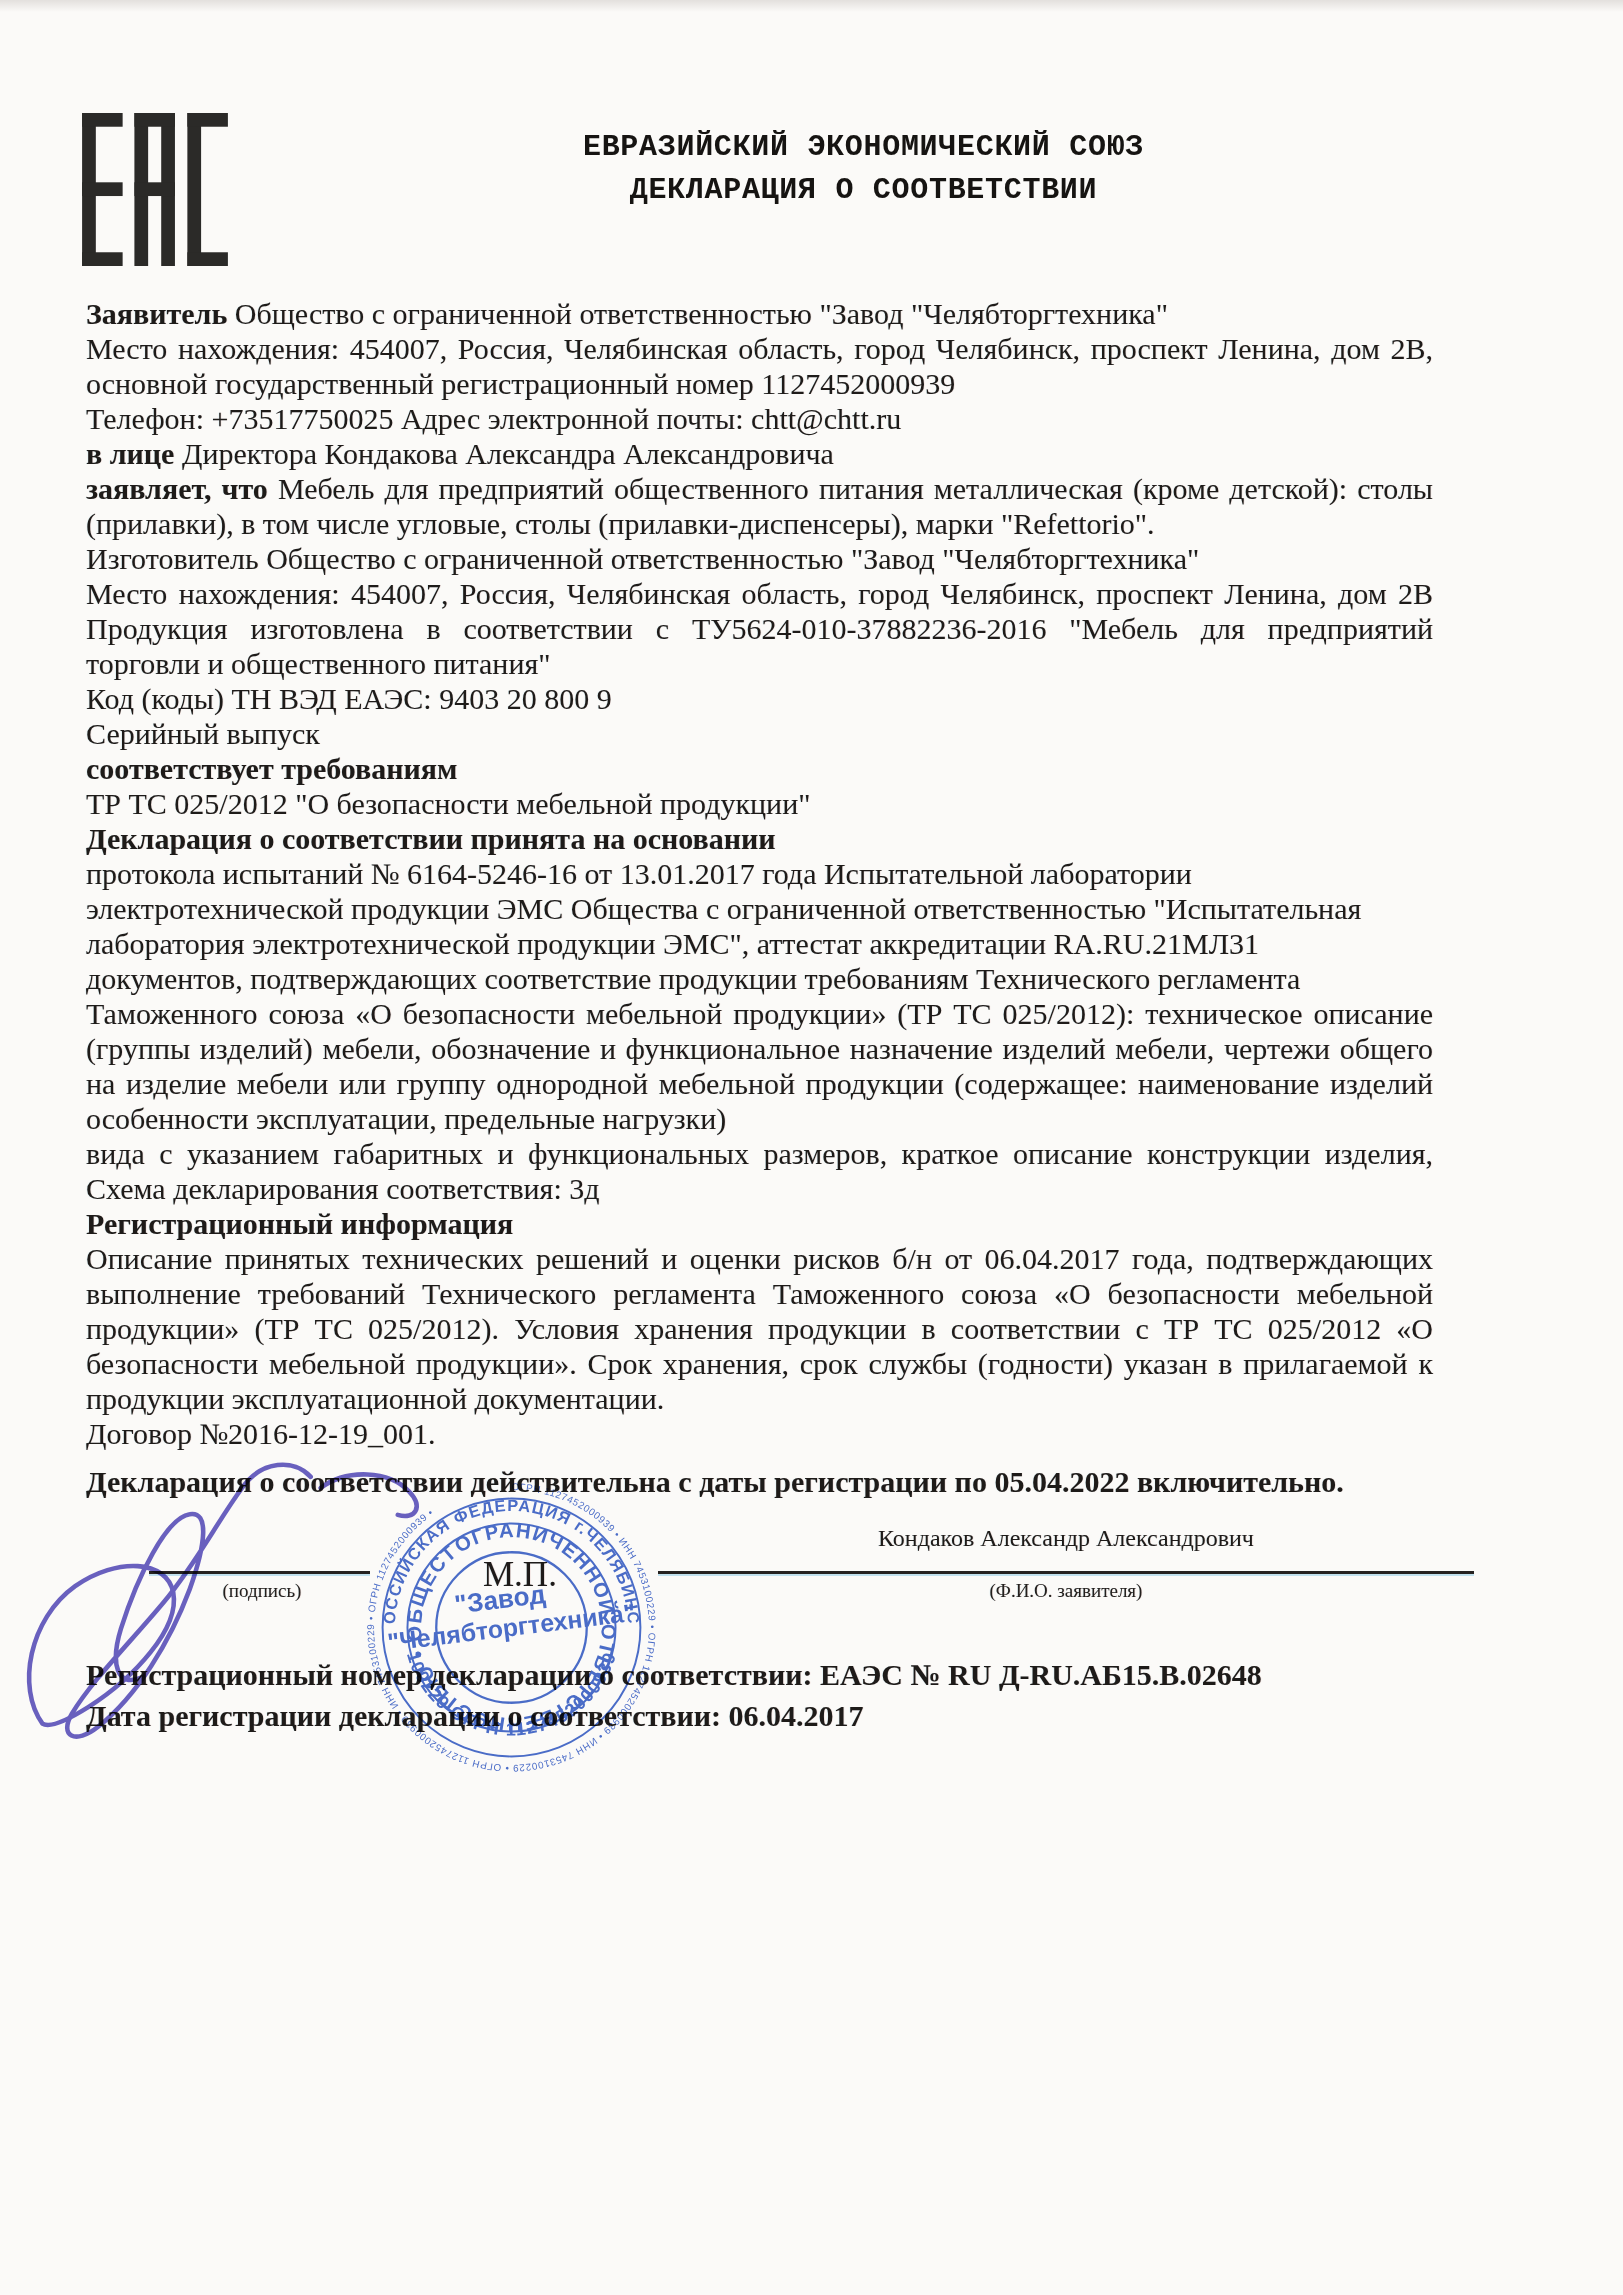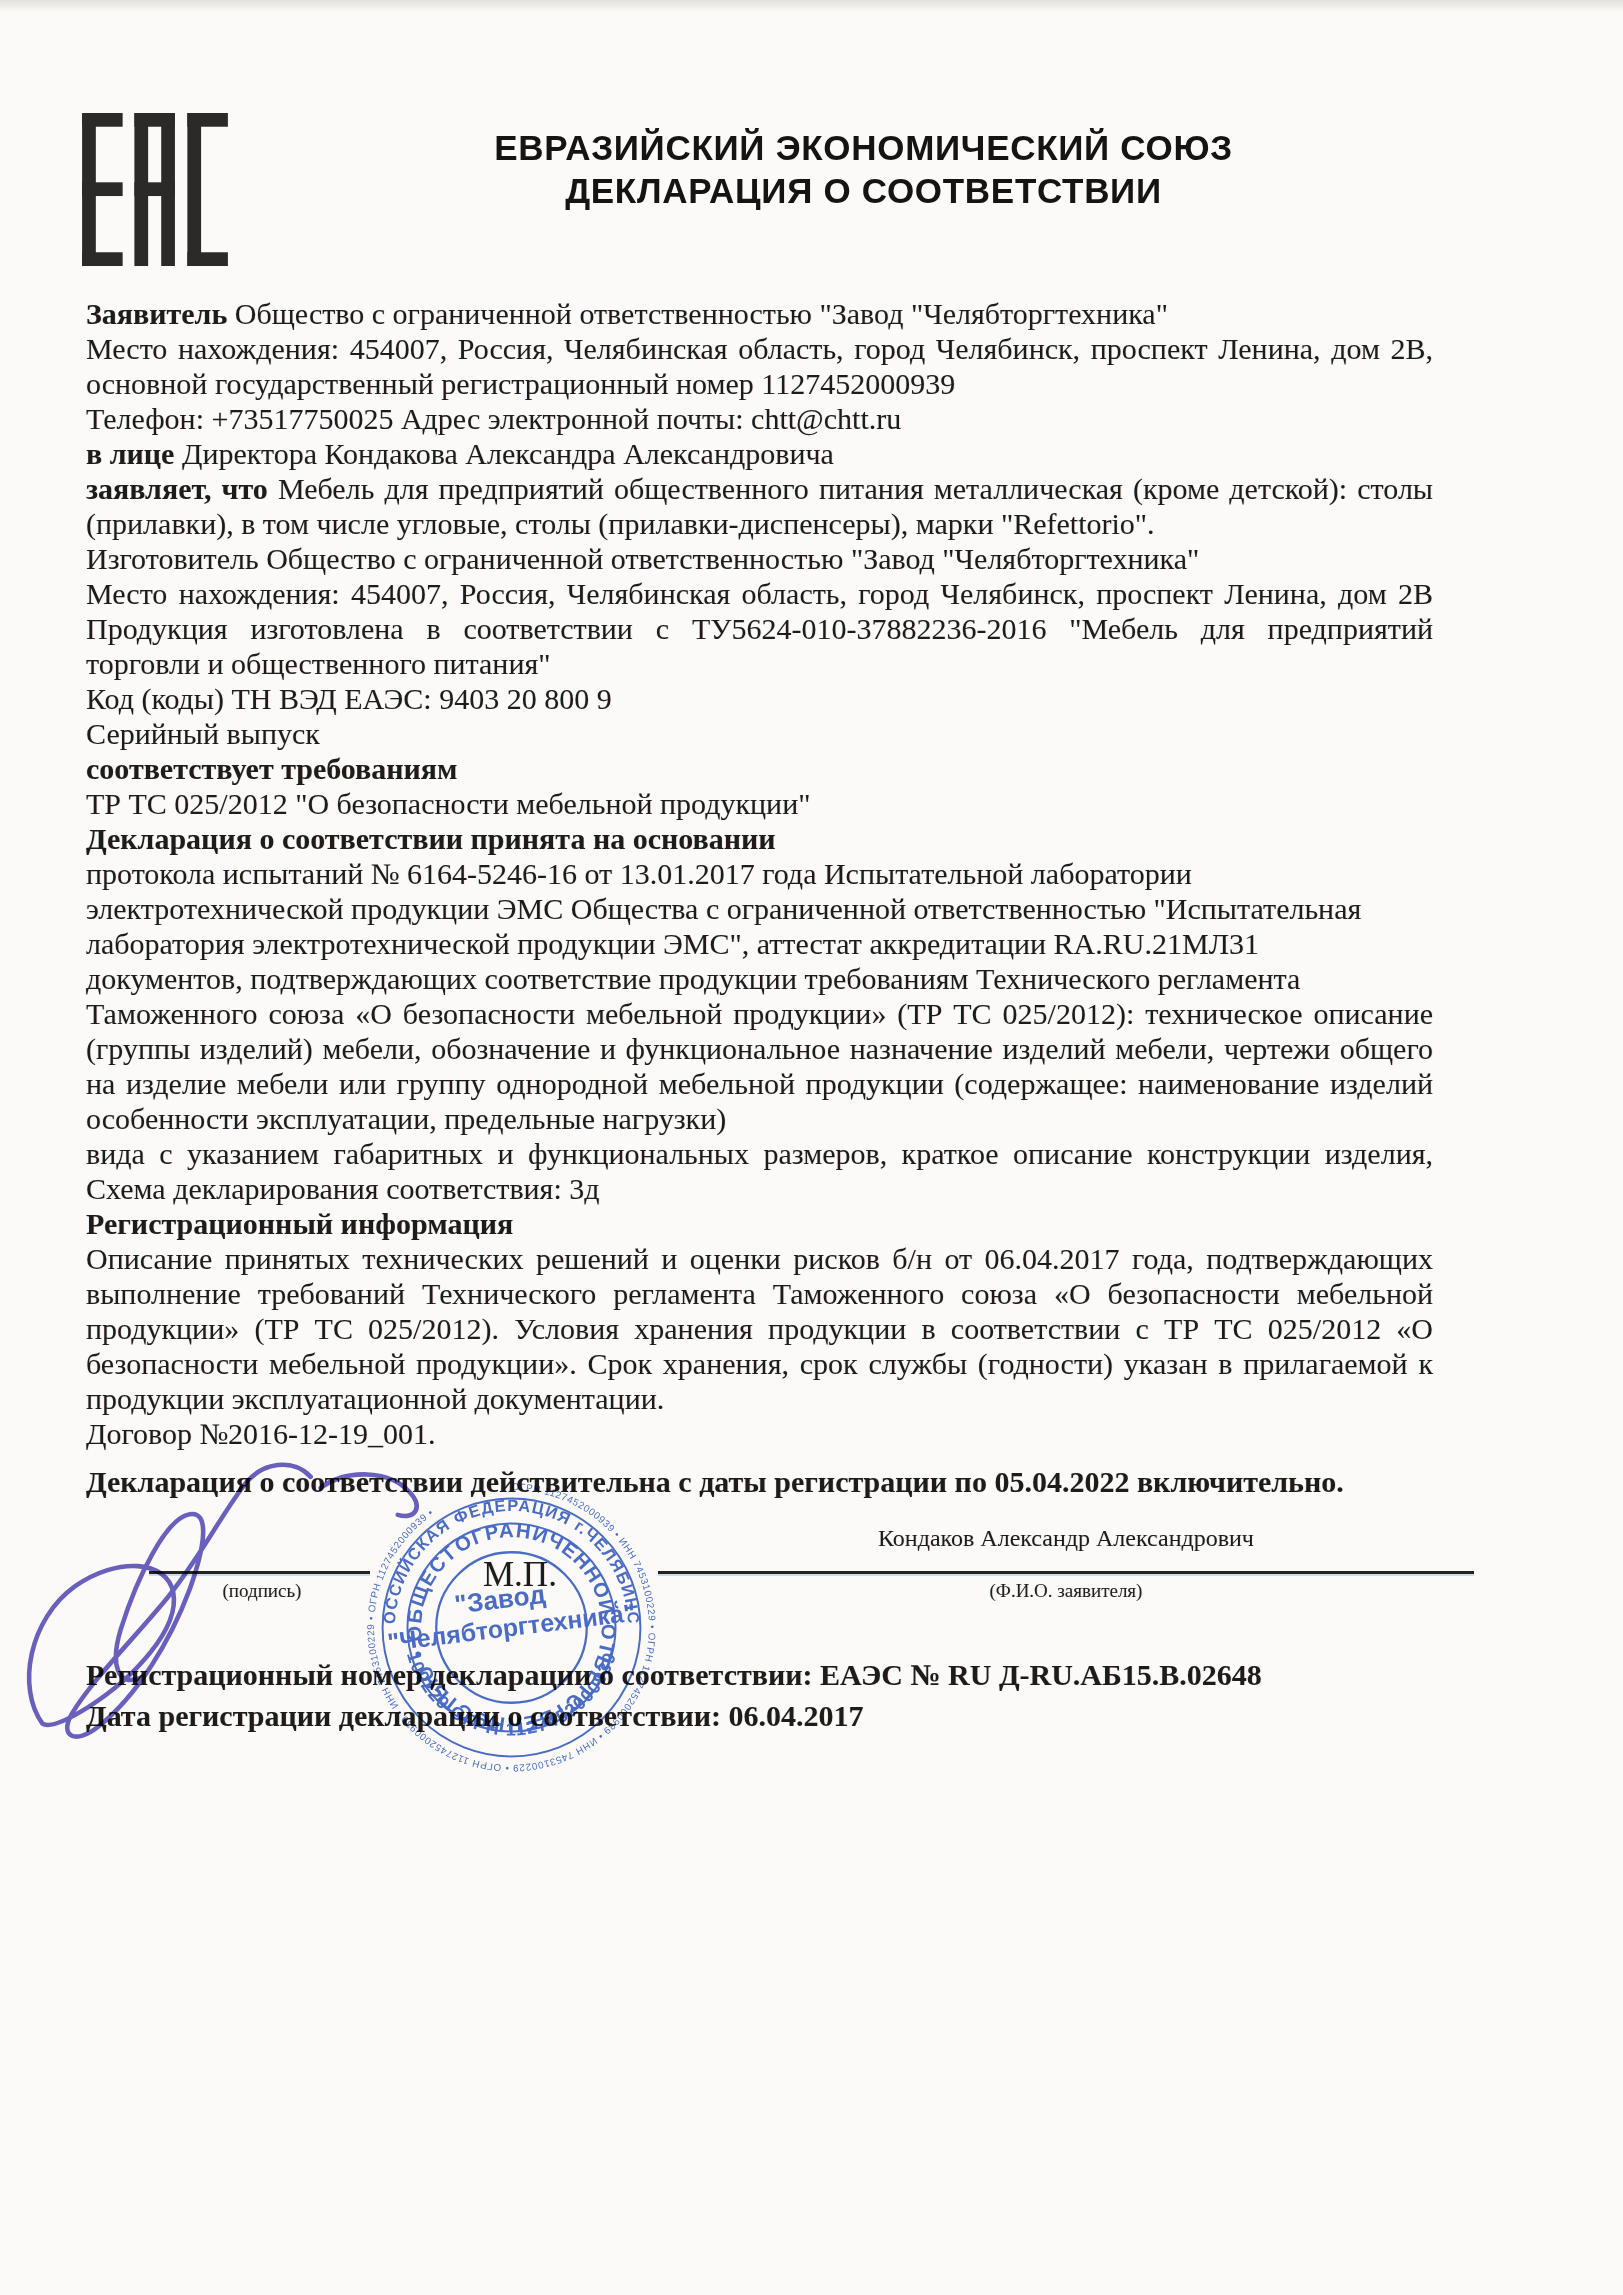--- a/index.html
+++ b/index.html
@@ -7,22 +7,22 @@
     position:relative;width:1623px;height:2295px;margin:0 auto;
     background:#fbfaf8;overflow:hidden;
     font-family:"Liberation Serif","DejaVu Serif",serif;color:#1e1b19;
   }
   .scan-top{position:absolute;left:0;top:0;width:100%;height:11.8px;
     background:linear-gradient(#e3e0dd,#fbfaf8);}
   
   .eac{position:absolute;left:82px;top:113px;width:146px;height:153px;}
   
   .hdr{position:absolute;left:340px;top:126px;width:1047px;text-align:center;
-    font-family:Liberation Sans, sans-serif;font-weight:bold;
-    font-size:35px;line-height:43px;color:#161412;letter-spacing:0.7px;}
+    font-family:Liberation Mono, monospace;font-weight:bold;
+    font-size:30px;line-height:43px;color:#161412;letter-spacing:0.7px;}
   
   .body{position:absolute;left:86px;top:296px;width:1347px;
     font-size:30px;line-height:35px;}
   .line{white-space:normal;}
   .line.j{text-align:justify;text-align-last:justify;}
   .line b{font-weight:bold;}
   .line.allbold{font-weight:bold;}
   .body .line, .validity, .regline, .sig-label, .name, .mp{
     text-shadow:0.7px 0 0 rgba(160,30,20,.10), -0.7px 0 0 rgba(0,170,220,.10);}
   .validity{position:absolute;left:86px;top:1465px;width:1347px;

